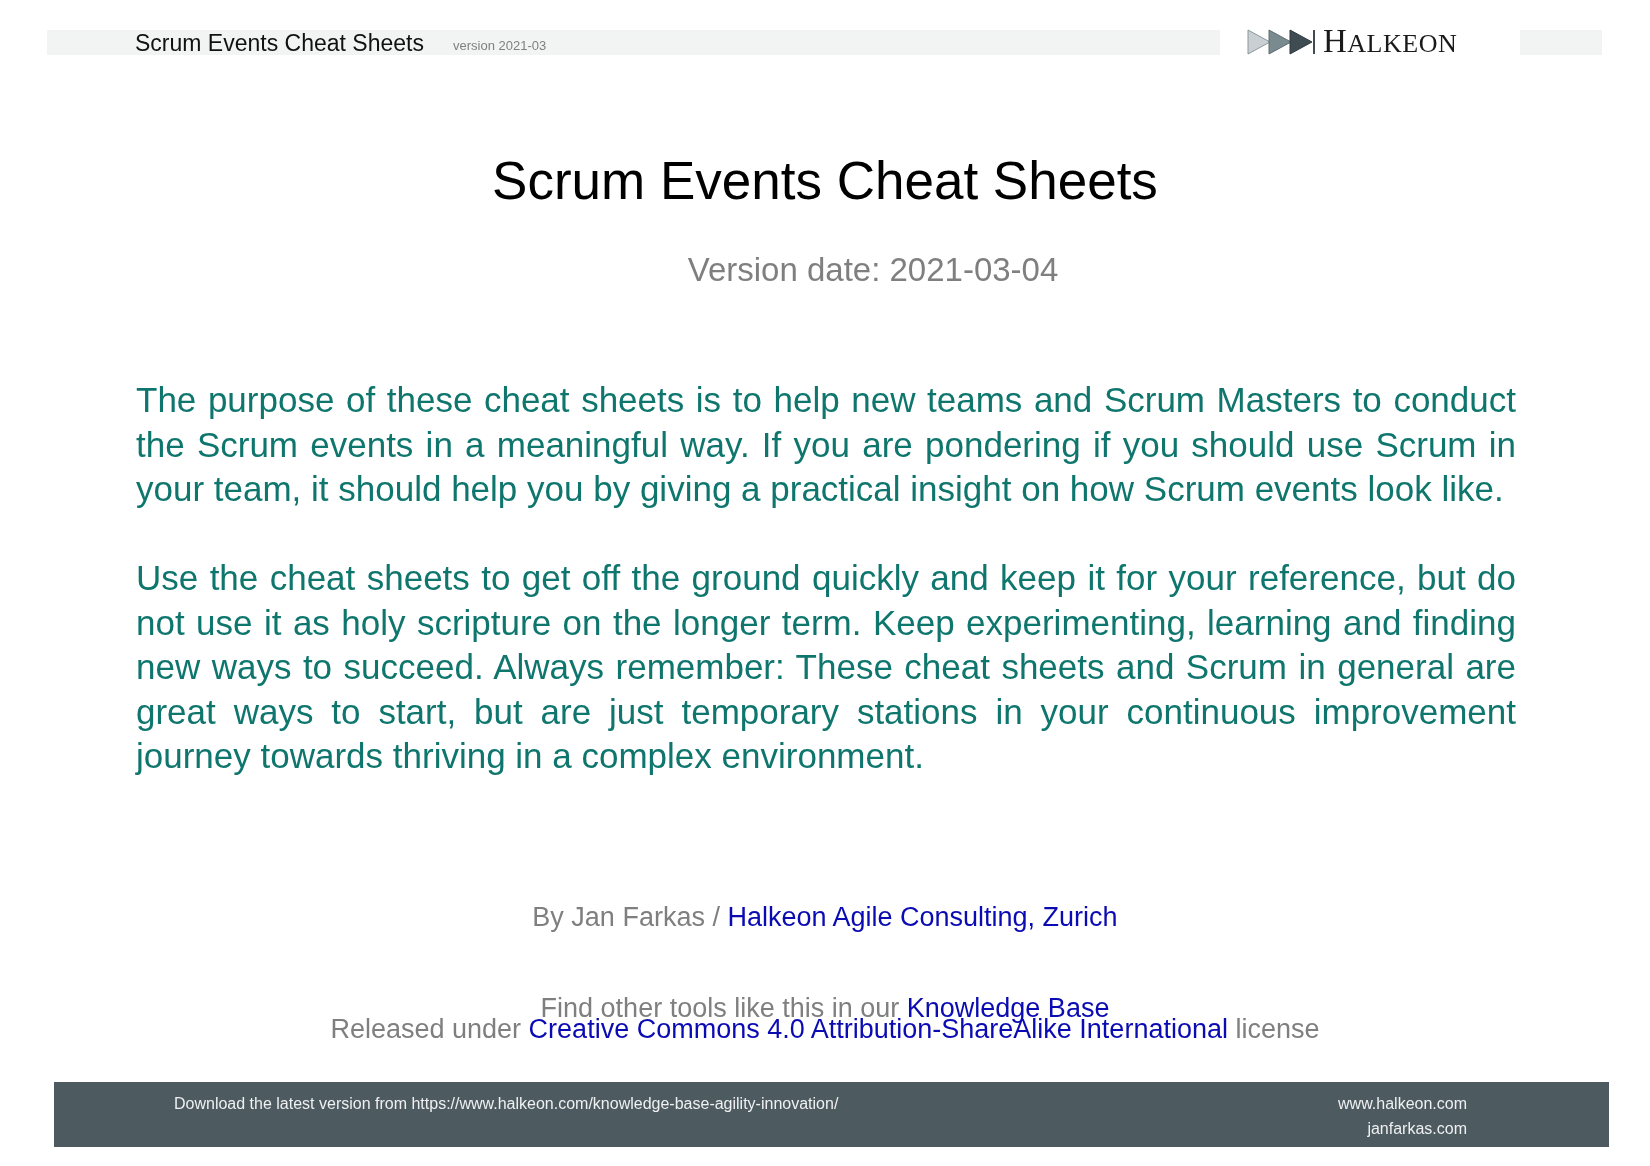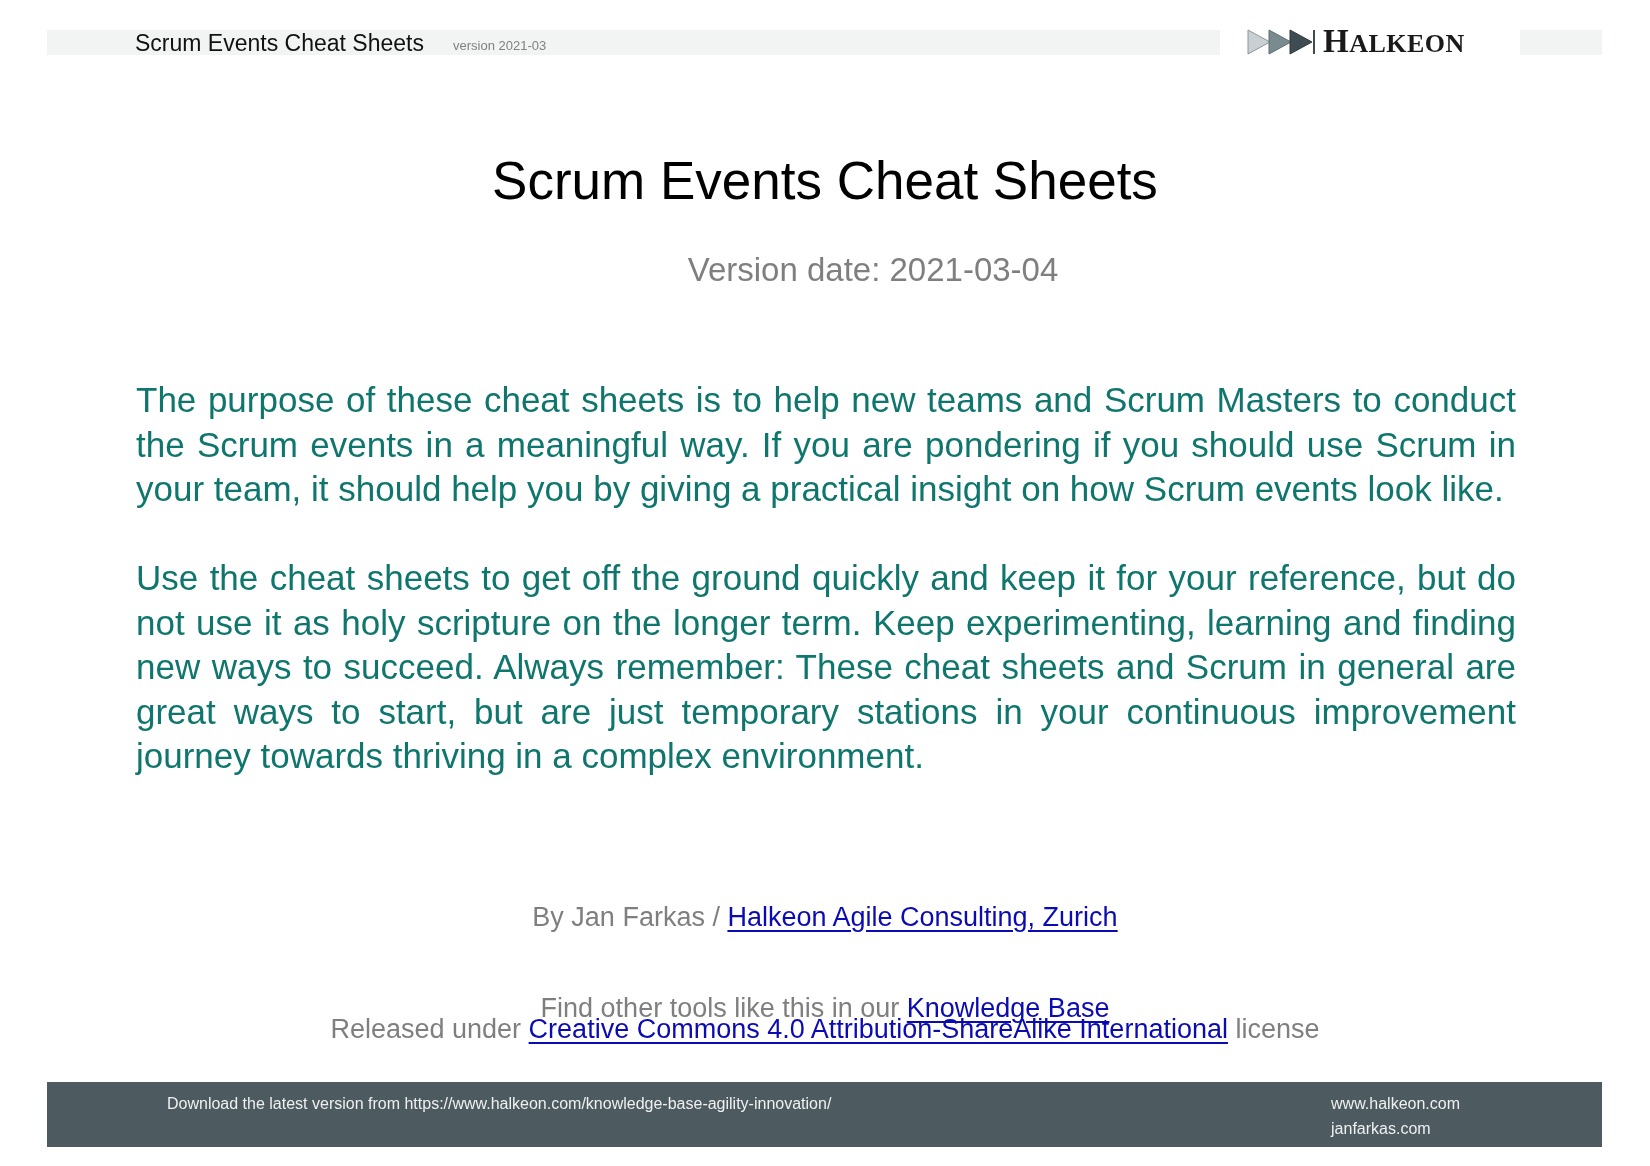--- a/index.html
+++ b/index.html
@@ -49,21 +49,20 @@
       color: #808080;
       white-space: nowrap;
     }
     .logo {
       position: absolute;
       left: 1247px;
       top: 26px;
       height: 32px;
       display: flex;
       align-items: center;
-      font-weight: bold;
     }
     .logo svg { display: block; }
     .logo-text {
       font-family: "Liberation Serif", "DejaVu Serif", serif;
       font-size: 33px;
       line-height: 32px;
       color: #1a1a1a;
       letter-spacing: 0.5px;
       margin-left: 6px;
       white-space: nowrap;
@@ -108,48 +107,48 @@
       left: 0;
       width: 1650px;
       text-align: center;
       font-size: 27px;
       line-height: 36px;
       color: #7f7f7f;
       white-space: nowrap;
     }
     .credits a {
       color: #0b0bb3;
-      text-decoration: underline;
       text-underline-offset: 4px;
     }
     .c1 { top: 899px; }
     .c2 { top: 955px; margin-top: 35px; }
     .c3 { top: 1011px; }
     .footer {
       position: absolute;
-      left: 47px;
+      left: 54px;
       top: 1082px;
       width: 1555px;
       height: 65px;
       background: #4d5a60;
       color: #eef0f1;
       font-size: 16px;
     }
     .footer-left {
       position: absolute;
       left: 120px;
       top: 9px;
       line-height: 25px;
       white-space: nowrap;
     }
     .footer-right {
       position: absolute;
       right: 142px;
       top: 9px;
       line-height: 25px;
+      text-align: right;
       white-space: nowrap;
     }
     .footer div.line { display: block; }
   </style>
 </head>
 <body>
 
 <div class="header-bar-left"></div>
 <div class="header-bar-right"></div>
 <div class="header-title">Scrum Events Cheat Sheets</div>

